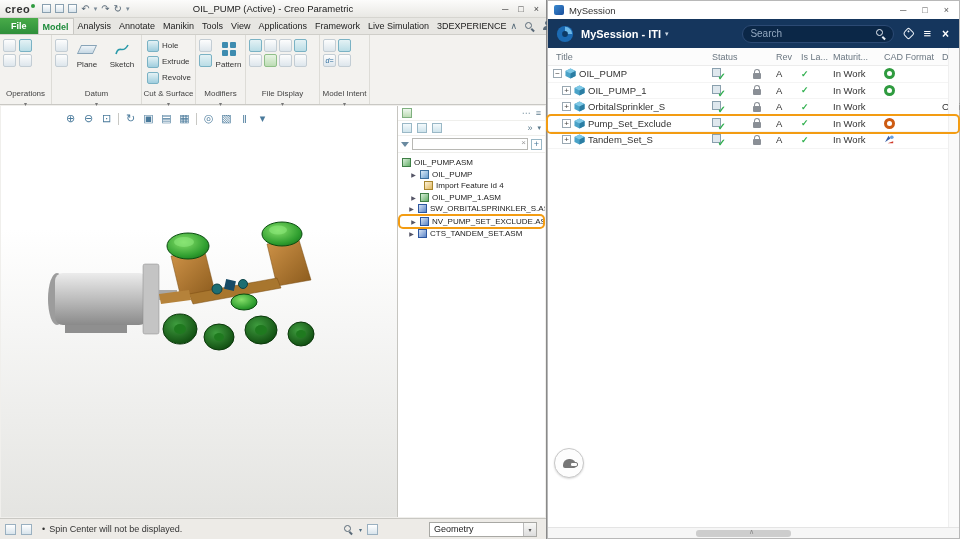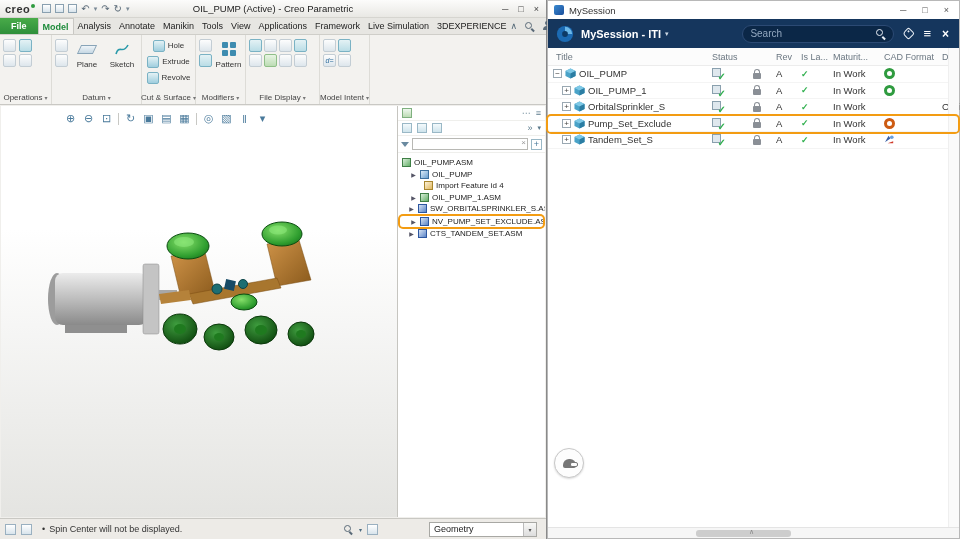--- a/index.html
+++ b/index.html
@@ -20,34 +20,34 @@
 
   .c-tabs { height:17px; display:flex; align-items:stretch; background:#e7e6e2; border-bottom:1px solid #cfcec9; font-size:9px; }
   .tab { display:flex; align-items:center; padding:0 4px; color:#222; white-space:nowrap; }
   .tab.file { background:linear-gradient(#49ab49,#2e8f3a); color:#fff; padding:0 11px; font-weight:bold; }
   .tab.active { background:#f3f2ef; color:#1f8c3c; border:1px solid #c9c8c4; border-bottom:0; font-weight:bold; }
   .tabs-right { margin-left:auto; display:flex; align-items:center; gap:7px; padding-right:4px; color:#556a78; font-size:9px; }
 
   .c-ribbon { height:70px; background:#f3f2ef; border-bottom:1px solid #c9c8c4; display:flex; }
   .grp { display:flex; flex-direction:column; border-right:1px solid #dddcd7; flex:0 0 auto; }
   .grp-body { flex:1; display:flex; align-items:flex-start; padding:4px 3px 0; gap:3px; }
-  .grp-label { height:13px; display:flex; align-items:center; justify-content:center; gap:2px; font-size:8px; color:#444; white-space:nowrap; }
+  .grp-label { height:13px; display:flex; align-items:center; justify-content:center; gap:2px; font-size:8px; color:#444; white-space:nowrap;flex-direction:column; }
   .gchev { font-size:6px; color:#777; }
   .icol { display:flex; flex-direction:column; gap:2px; }
   .irow { display:flex; gap:2px; }
   .ri { width:13px; height:13px; border:1px solid #c3cdd4; background:linear-gradient(#fdfdfd,#dde6ec); border-radius:2px; display:inline-block; }
   .ri.g { background:linear-gradient(#e8f5e4,#bcdcb4); border-color:#8fbf88; }
   .ri.t { background:linear-gradient(#e4f2f5,#badde6); border-color:#7ab2c4; }
   .ri.txt { display:flex; align-items:center; justify-content:center; font-size:7px; font-style:italic; color:#2a6a9a; }
   .big-btn { display:flex; flex-direction:column; align-items:center; width:33px; font-size:8px; color:#333; gap:2px; padding-top:1px; }
   .bicon { width:22px; height:18px; display:flex; align-items:center; justify-content:center; }
   .plane-shape { width:16px; height:9px; background:linear-gradient(#eef4f8,#c6d8e4); border:1px solid #88a4b8; transform:skewX(-25deg); }
   .pat { display:grid; grid-template-columns:6px 6px; gap:2px; }
   .pat i { width:6px; height:6px; background:#3e8cb0; border-radius:1px; }
-  .csgroup { display:flex; flex-direction:column; gap:1px; padding-top:3px;align-items:center; }
+  .csgroup { display:flex; flex-direction:column; gap:1px; padding-top:3px; }
   .row-btn { display:flex; align-items:center; gap:3px; font-size:8px; color:#333; height:15px; padding:0 2px; }
   .ricon { width:12px; height:12px; border:1px solid #7ab2c4; background:linear-gradient(#e4f2f5,#9fcede); border-radius:2px; }
 
   .c-canvas { position:absolute; top:106px; left:1px; right:149px; bottom:22px; background:linear-gradient(#ffffff 30%, #e4e4e1); overflow:hidden; }
   .gfx-toolbar { position:absolute; left:62px; top:5px; display:flex; gap:3px; align-items:center; color:#4a7a9b; font-size:11px; }
   .gt { width:15px; height:15px; display:flex; align-items:center; justify-content:center; }
   .gsep { width:1px; height:12px; background:#c8c8c4; margin:0 1px; }
   .model-svg { position:absolute; left:38px; top:88px; }
 
   #tree { position:absolute; top:106px; right:1px; width:148px; bottom:22px; background:#fff; border-left:1px solid #c6c5c0; font-size:8px; }

